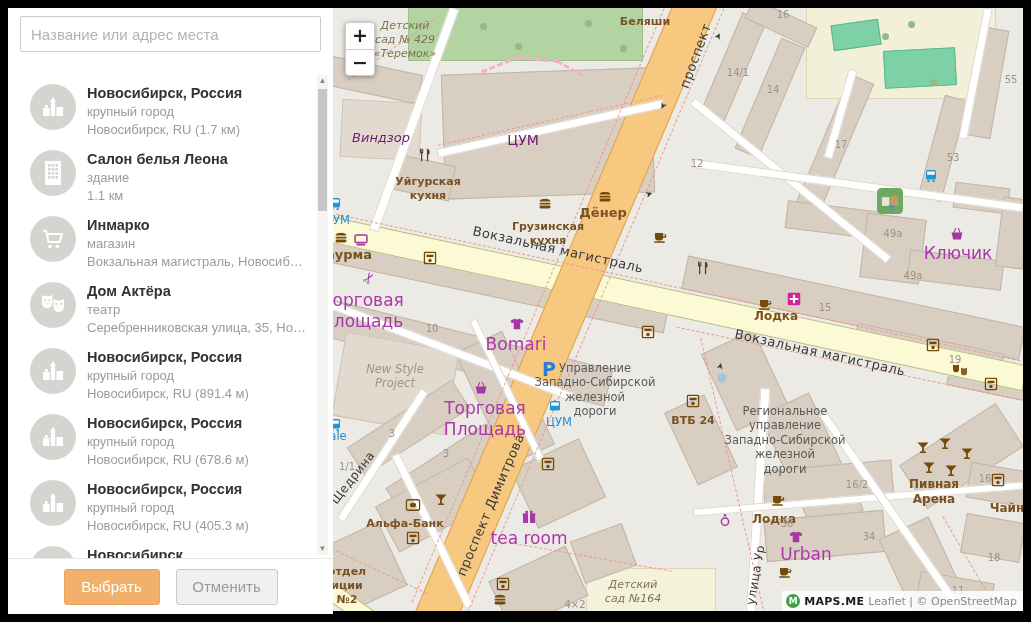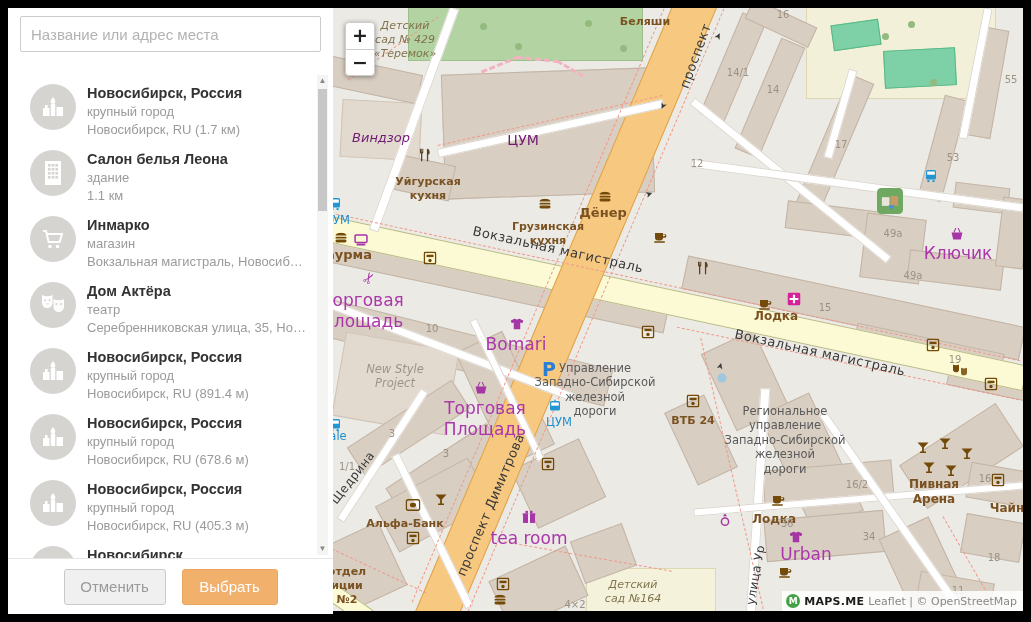--- a/index.html
+++ b/index.html
@@ -226,22 +226,22 @@
           <div class="res-detail"></div>
         </div>
       </div>
     </div>
   <div id="scrollbar">
     <div class="sb-arrow" id="sb-up">▲</div>
     <div id="sb-thumb"></div>
     <div class="sb-arrow" id="sb-down">▼</div>
   </div>
   <div id="side-footer">
+    <button class="btn" id="btn-select">Выбрать</button>
     <button class="btn" id="btn-cancel">Отменить</button>
-    <button class="btn" id="btn-select">Выбрать</button>
   </div>
 </div>
 
 <div id="map">
   <div id="map-static">
       <div class="ground school" style="left: 473px; top: -3px; width: 190px; height: 94px;"></div>
       <div class="ground park" style="left: 74.5px; top: -1px; width: 235px; height: 54px;"></div>
       <div class="ground kgarten" style="left: 253px; top: 560px; width: 130px; height: 52px;"></div>
       <div class="pitch" style="left: 499px; top: 14px; width: 48px; height: 26px; transform: rotate(-8deg);"></div>
       <div class="pitch" style="left: 551px; top: 41px; width: 72px; height: 38px; transform: rotate(-3deg);"></div>

